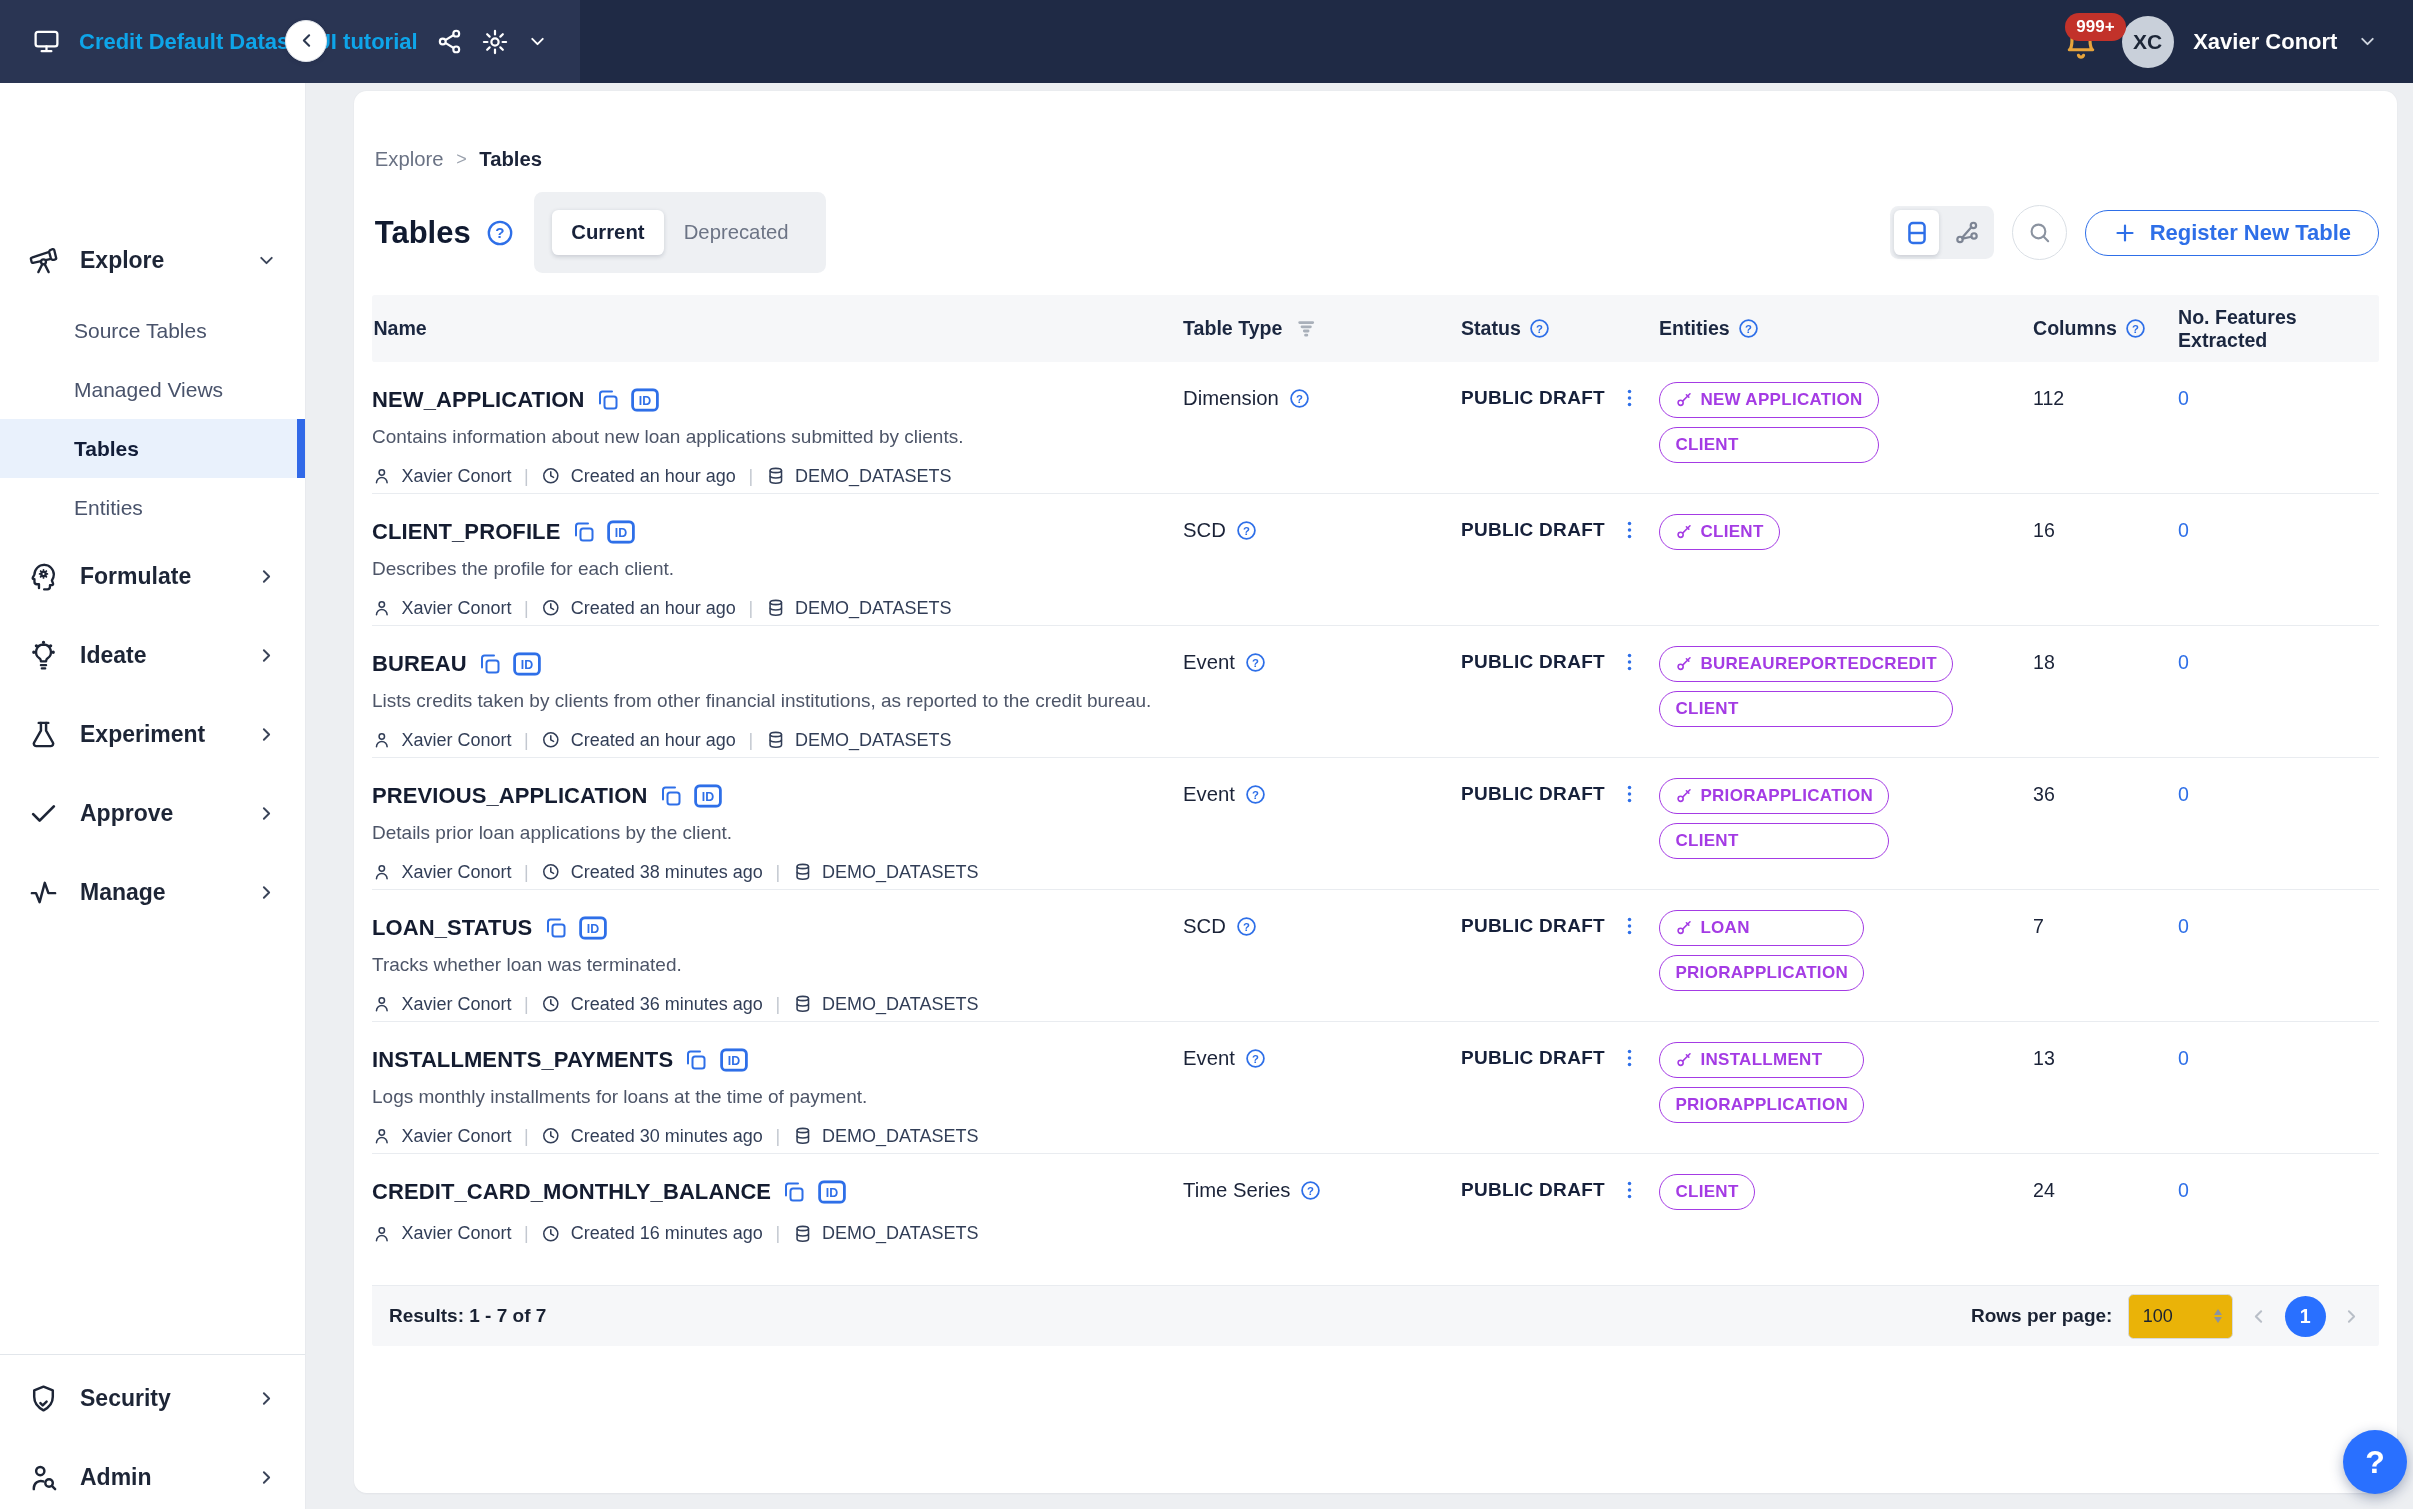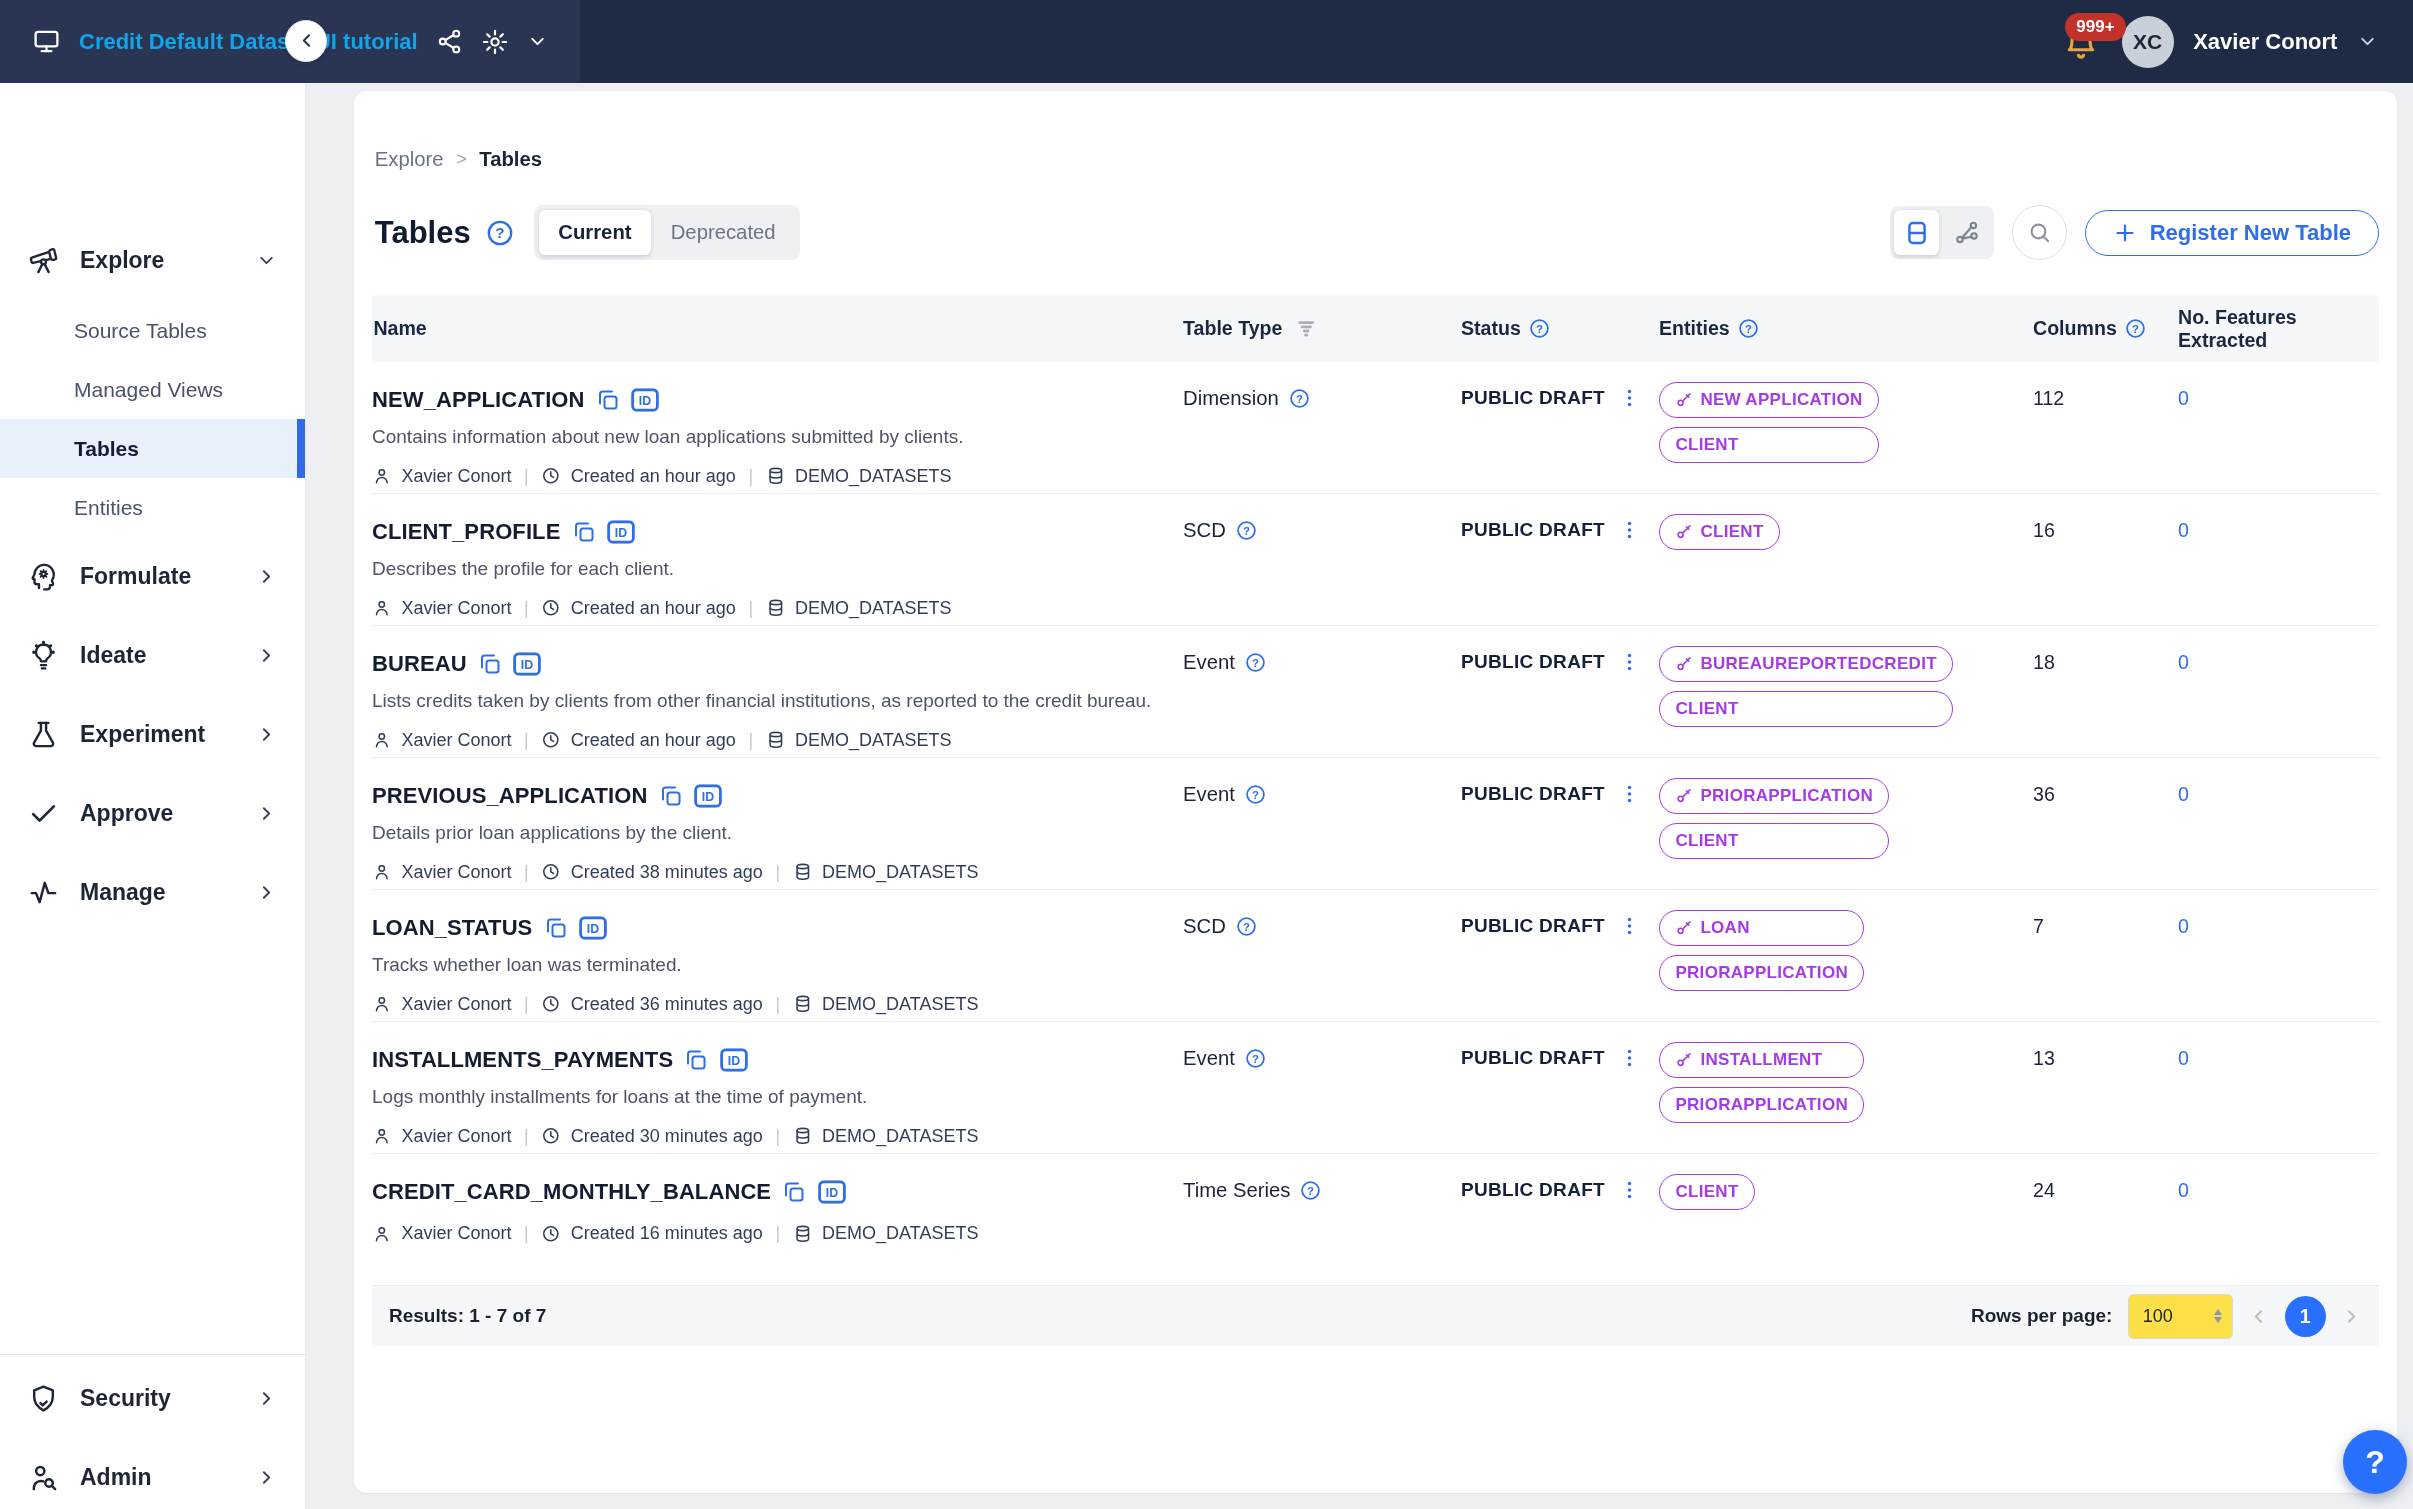--- a/index.html
+++ b/index.html
@@ -60,21 +60,21 @@
     padding:0 18px; z-index:10; }
   .breadcrumb { margin-top:57px; padding-left:2.8px; display:flex; align-items:center; gap:12.6px;
     font-size:20.3px; }
   .bc-parent { color:#6a7284; cursor:pointer; }
   .bc-sep { color:#9aa1ad; font-size:18px; }
   .bc-current { color:#1b2338; font-weight:600; }
 
   .title-row { margin-top:28px; height:67px; display:flex; align-items:center; padding-left:2.8px; }
   .page-title { font-size:31px; font-weight:800; color:#101a30; }
   .help-q { color:#2e6fe8; margin-left:15.4px; display:flex; cursor:pointer; }
-  .tab-group { margin-left:19.6px; background:#eef0f3; border-radius:8.4px; padding:5px; display:flex; }
+  .tab-group { margin-left:19.6px; background:#eef0f3; border-radius:8.4px; padding:18px; display:flex; }
   .tab-btn { height:45px; padding:0 19.6px; display:flex; align-items:center; font-size:20.3px;
     color:#6c7485; border-radius:6.3px; cursor:pointer; white-space:nowrap; }
   .tab-btn.active { background:#fff; color:#18223a; font-weight:600;
     box-shadow:0 1.4px 4.2px rgba(20,30,55,.16); }
   .title-actions { margin-left:auto; display:flex; align-items:center; gap:18px; }
   .view-switch { background:#eef0f3; border-radius:8.4px; padding:4.2px; display:flex; gap:5.6px; }
   .view-btn { width:45px; height:45px; border-radius:6.3px; display:flex; align-items:center;
     justify-content:center; color:#7d8594; cursor:pointer; }
   .view-btn.active { background:#fff; color:#2e6fe8; box-shadow:0 1.4px 4.2px rgba(20,30,55,.16); }
   .search-btn { width:55px; height:55px; border-radius:50%; border:1.4px solid #dadfe5;
@@ -113,21 +113,21 @@
   .chip .key { display:flex; color:#a43be4; }
   .col-num { font-size:19.6px; }
   .feat-link { color:#2e6fe8; font-size:19.6px; cursor:pointer; }
 
   
   .tfoot { height:60px; background:#f6f7f9; display:flex; align-items:center;
     padding:0 17px; border-radius:0 0 2.8px 2.8px; }
   .results { font-size:19px; font-weight:600; color:#1a2233; }
   .foot-right { margin-left:auto; display:flex; align-items:center; gap:15.4px; }
   .rpp-label { font-size:19px; font-weight:600; color:#1a2233; }
-  .rpp-select { width:105px; height:45px; background:#fde047; border:1.4px solid #d6dadf;
+  .rpp-select { width:105px; height:45px; background:#eab308; border:1.4px solid #d6dadf;
     border-radius:5.6px; display:flex; align-items:center; padding:0 9.8px 0 14px;
     font-size:18px; color:#1a2233; cursor:pointer; }
   .rpp-select .val { flex:1; }
   .spin { display:flex; flex-direction:column; gap:1.4px; color:#8b93a0; }
   .spin i { border:solid transparent; border-width:0 4.9px 6.3px 4.9px; border-bottom-color:#8b93a0; width:0; height:0; }
   .spin i.dn { border-width:6.3px 4.9px 0 4.9px; border-top-color:#8b93a0; border-bottom-color:transparent; }
   .pg-arrow { color:#b9bfc8; display:flex; cursor:pointer; }
   .pg-num { width:41px; height:41px; border-radius:50%; background:#2970ff; color:#fff;
     font-size:19.6px; font-weight:600; display:flex; align-items:center; justify-content:center; cursor:pointer; }
 

